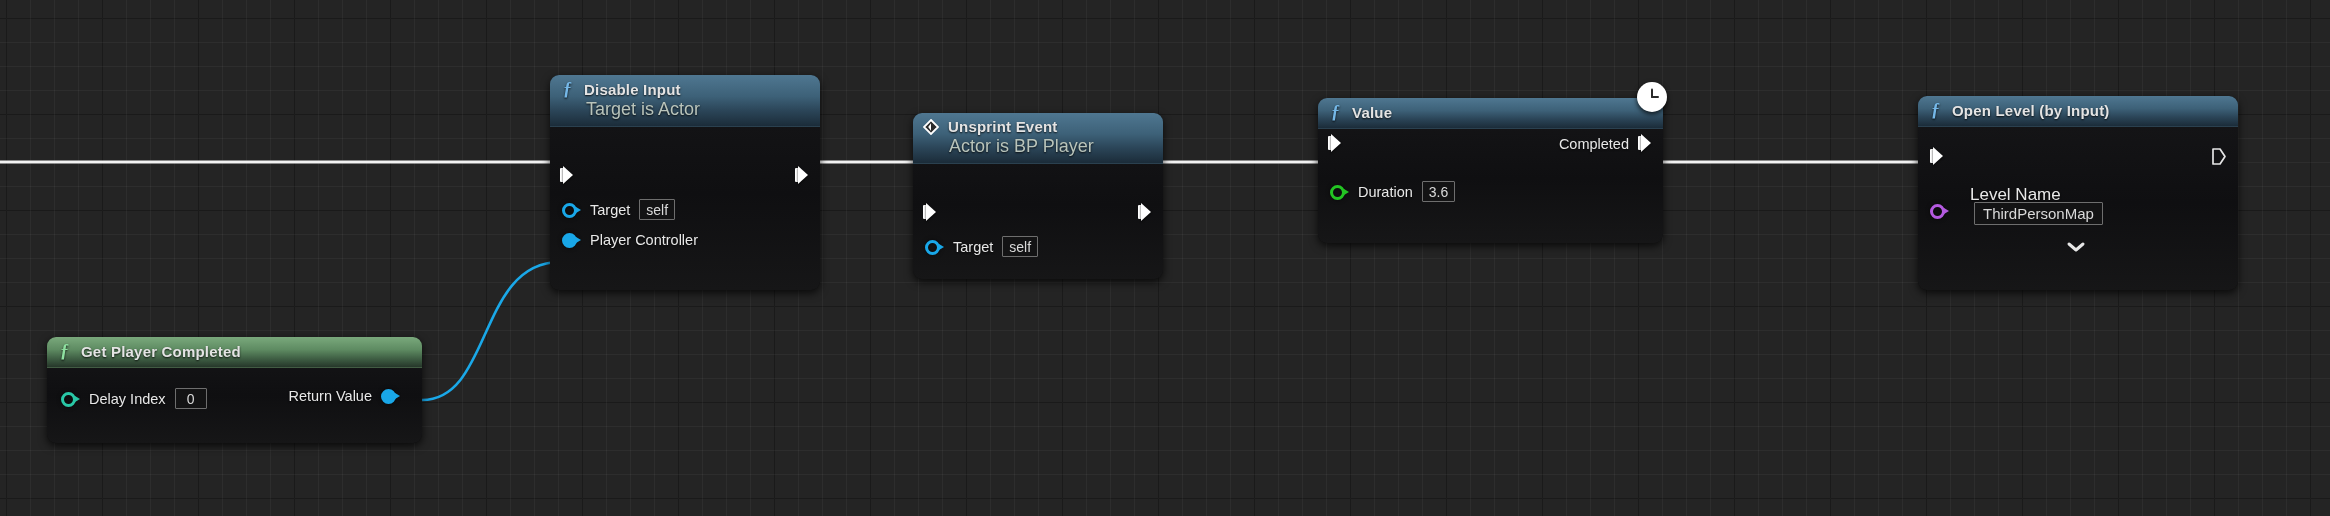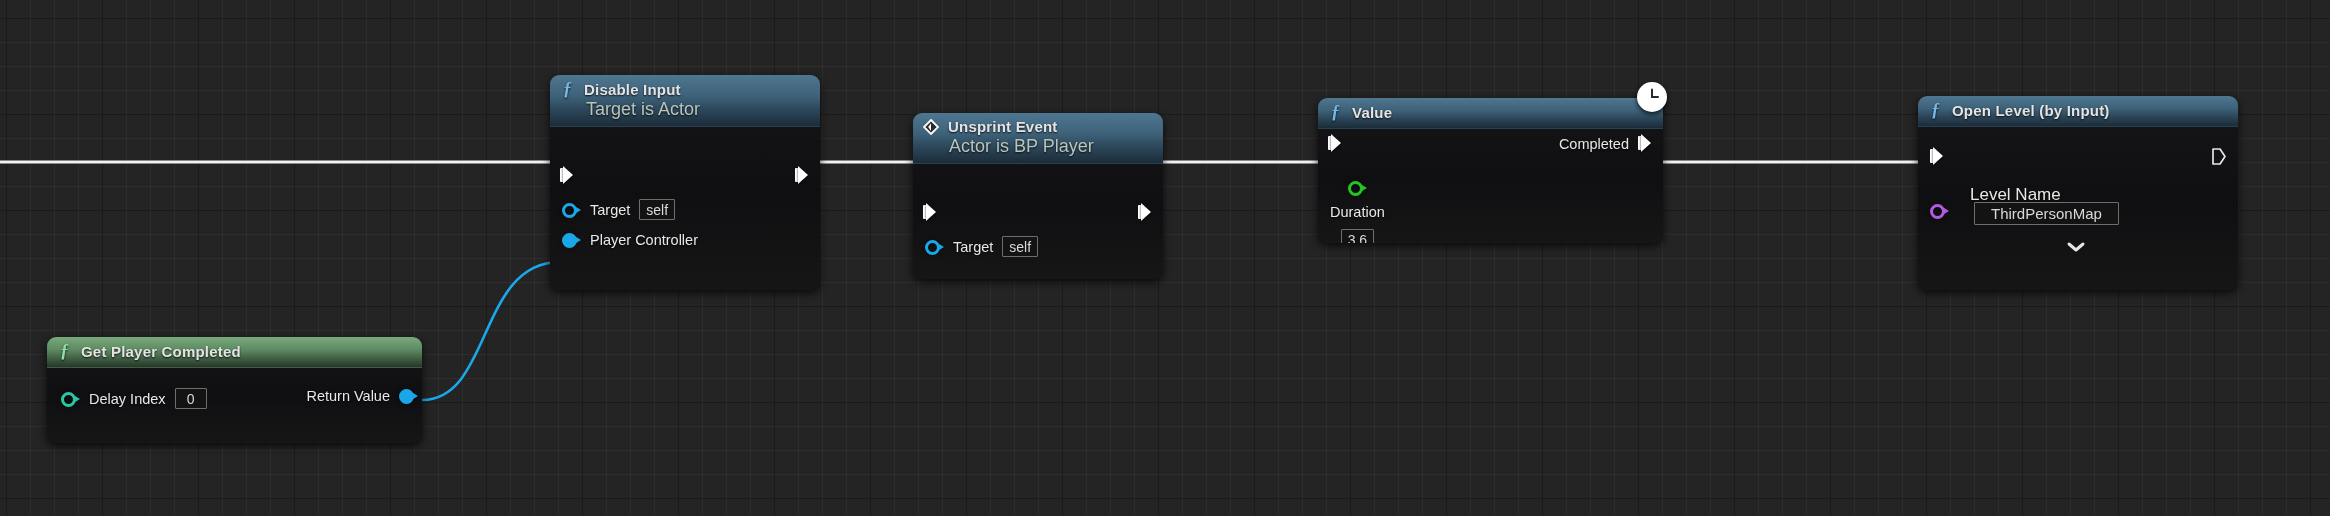--- a/index.html
+++ b/index.html
@@ -157,21 +157,21 @@
     justify-content: center;
     min-width: 18px;
     height: 19px;
     padding: 0 6px;
     border: 1px solid #6e6e6e;
     background: #131314;
     color: #d9d9d9;
     font-size: 14px;
     border-radius: 1px;
   }
-  .value-box.wide { padding: 0 16px; height: 21px; font-size: 15px; }
+  .value-box.wide { padding: 0 8px; height: 21px; font-size: 15px; }
 
   .param-row {
     position: absolute;
     display: flex;
     align-items: center;
     gap: 9px;
   }
 
   
   .clock-badge {
@@ -318,21 +318,21 @@
               <span class="arrow"></span>
           </span>
           <span style="display:flex; align-items:center; gap:9px;">
             <span class="pin-label">Completed</span>
             <span class="exec-pin">
               <span class="stem"></span>
                 <span class="arrow"></span>
             </span>
           </span>
         </div>
-        <div class="param-row" style="left:12px; top:52px;flex-direction:column;">
+        <div class="param-row" style="left:12px; top:52px;">
           <span class="data-pin" style="--pc:#23c423">
             <span class="ring"></span>
               <span class="nub"></span>
           </span>
           <span class="pin-label">Duration</span>
           <span class="value-box">3.6</span>
         </div>
       </div>
     </div>
   </div>
@@ -385,21 +385,21 @@
       </div>
       <div class="node-body">
         <div class="param-row" style="left:14px; top:20px;">
           <span class="data-pin" style="--pc:#29c7a6">
             <span class="ring"></span>
               <span class="nub"></span>
           </span>
           <span class="pin-label">Delay Index</span>
           <span class="value-box">0</span>
         </div>
-        <div class="param-row" style="right:4px; top:20px;align-items:center;">
+        <div class="param-row" style="right:22px; top:20px;align-items:center;">
           <span class="pin-label">Return Value</span>
           <span class="data-pin filled" style="--pc:#19a7e8">
             <span class="ring"></span>
               <span class="nub"></span>
           </span>
         </div>
       </div>
     </div>
   </div>
 

